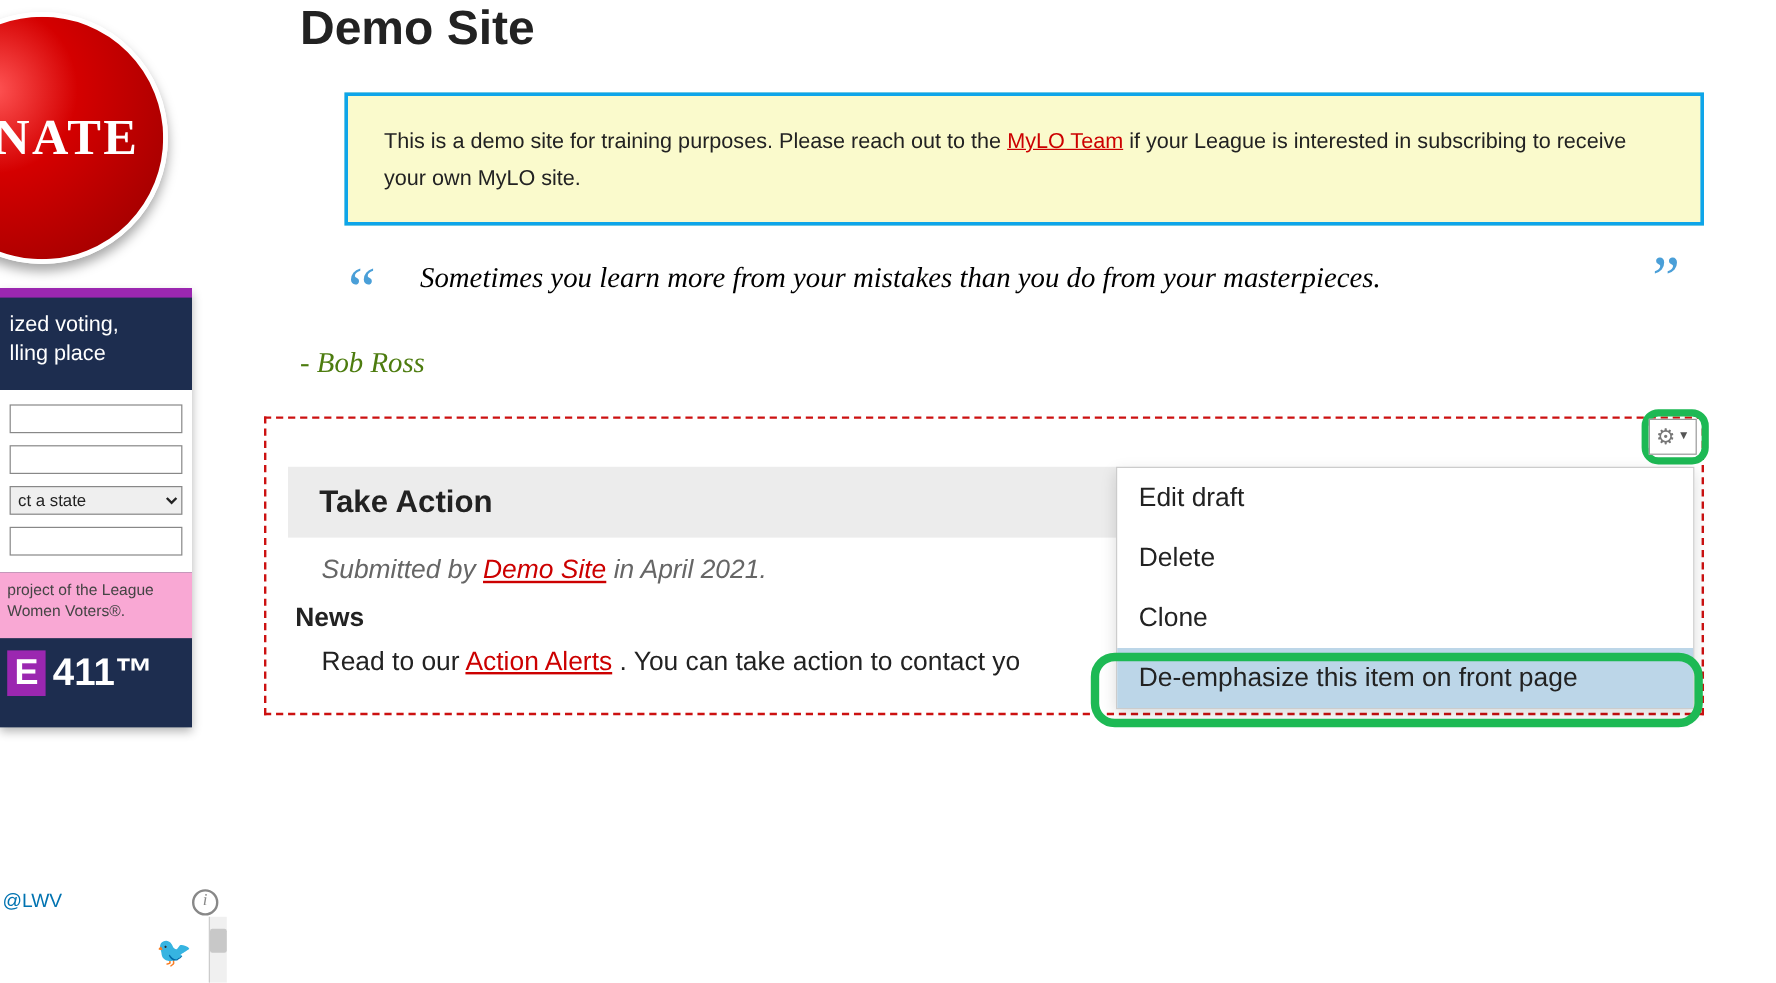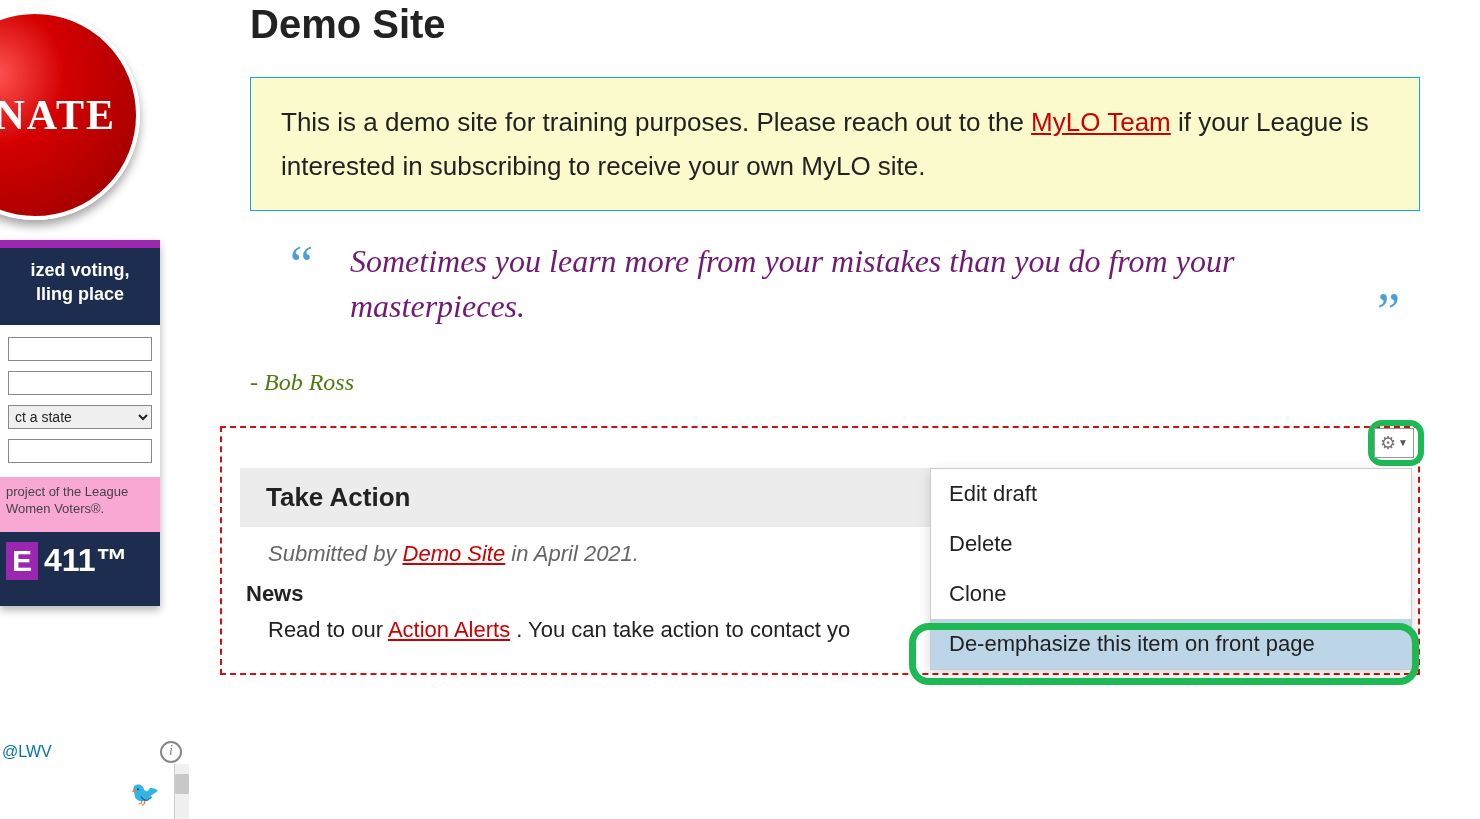--- a/index.html
+++ b/index.html
@@ -56,24 +56,24 @@
     background: #1d2d4f;
     color: #fff;
     box-shadow: 0 4px 8px rgba(0,0,0,0.3);
   }
   .voting-panel .purple-bar {
     height: 8px;
     background: #9b27b0;
   }
   .voting-title {
     font-size: 18px;
-    font-weight: bold;
+    font-weight: normal;
     padding: 10px 8px 18px 8px;
     line-height: 1.35;
-    text-align: center;
+    text-align: left;
   }
   .form-area {
     background: #fff;
     padding: 12px 8px 4px 8px;
   }
   .form-area input, .form-area select {
     width: 100%;
     height: 24px;
     margin-bottom: 10px;
     border: 1px solid #888;
@@ -165,48 +165,49 @@
     left: 250px;
     top: 0;
     width: 1170px;
   }
   .page-title {
     font-size: 40px;
     font-weight: bold;
     margin: 2px 0 30px 0;
   }
   .banner {
-    border: 1px solid #0ea5e9;
+    border: 3px solid #0ea5e9;
     background: #fafacc;
     padding: 22px 30px;
-    font-size: 26px;
+    font-size: 18px;
     line-height: 1.7;
     color: #222;
+    margin-left: 37px;
   }
   .banner a { color: #c00; text-decoration: underline; }
 
   .quote-row {
     position: relative;
     margin: 28px 20px 0 40px;
   }
   .quote-mark-open {
     color: #4a9fd8;
     font-size: 52px;
     font-family: Georgia, serif;
     position: absolute;
     left: 0;
     top: -4px;
   }
   blockquote {
     margin: 0 0 0 60px;
     font-family: Georgia, serif;
     font-style: italic;
-    font-size: 32px;
+    font-size: 24px;
     line-height: 1.4;
-    color: #701a75;
+    color: #000000;
   }
   .quote-mark-close {
     color: #4a9fd8;
     font-size: 52px;
     font-family: Georgia, serif;
     position: absolute;
     right: 0;
     bottom: -12px;
   }
   .attribution {

